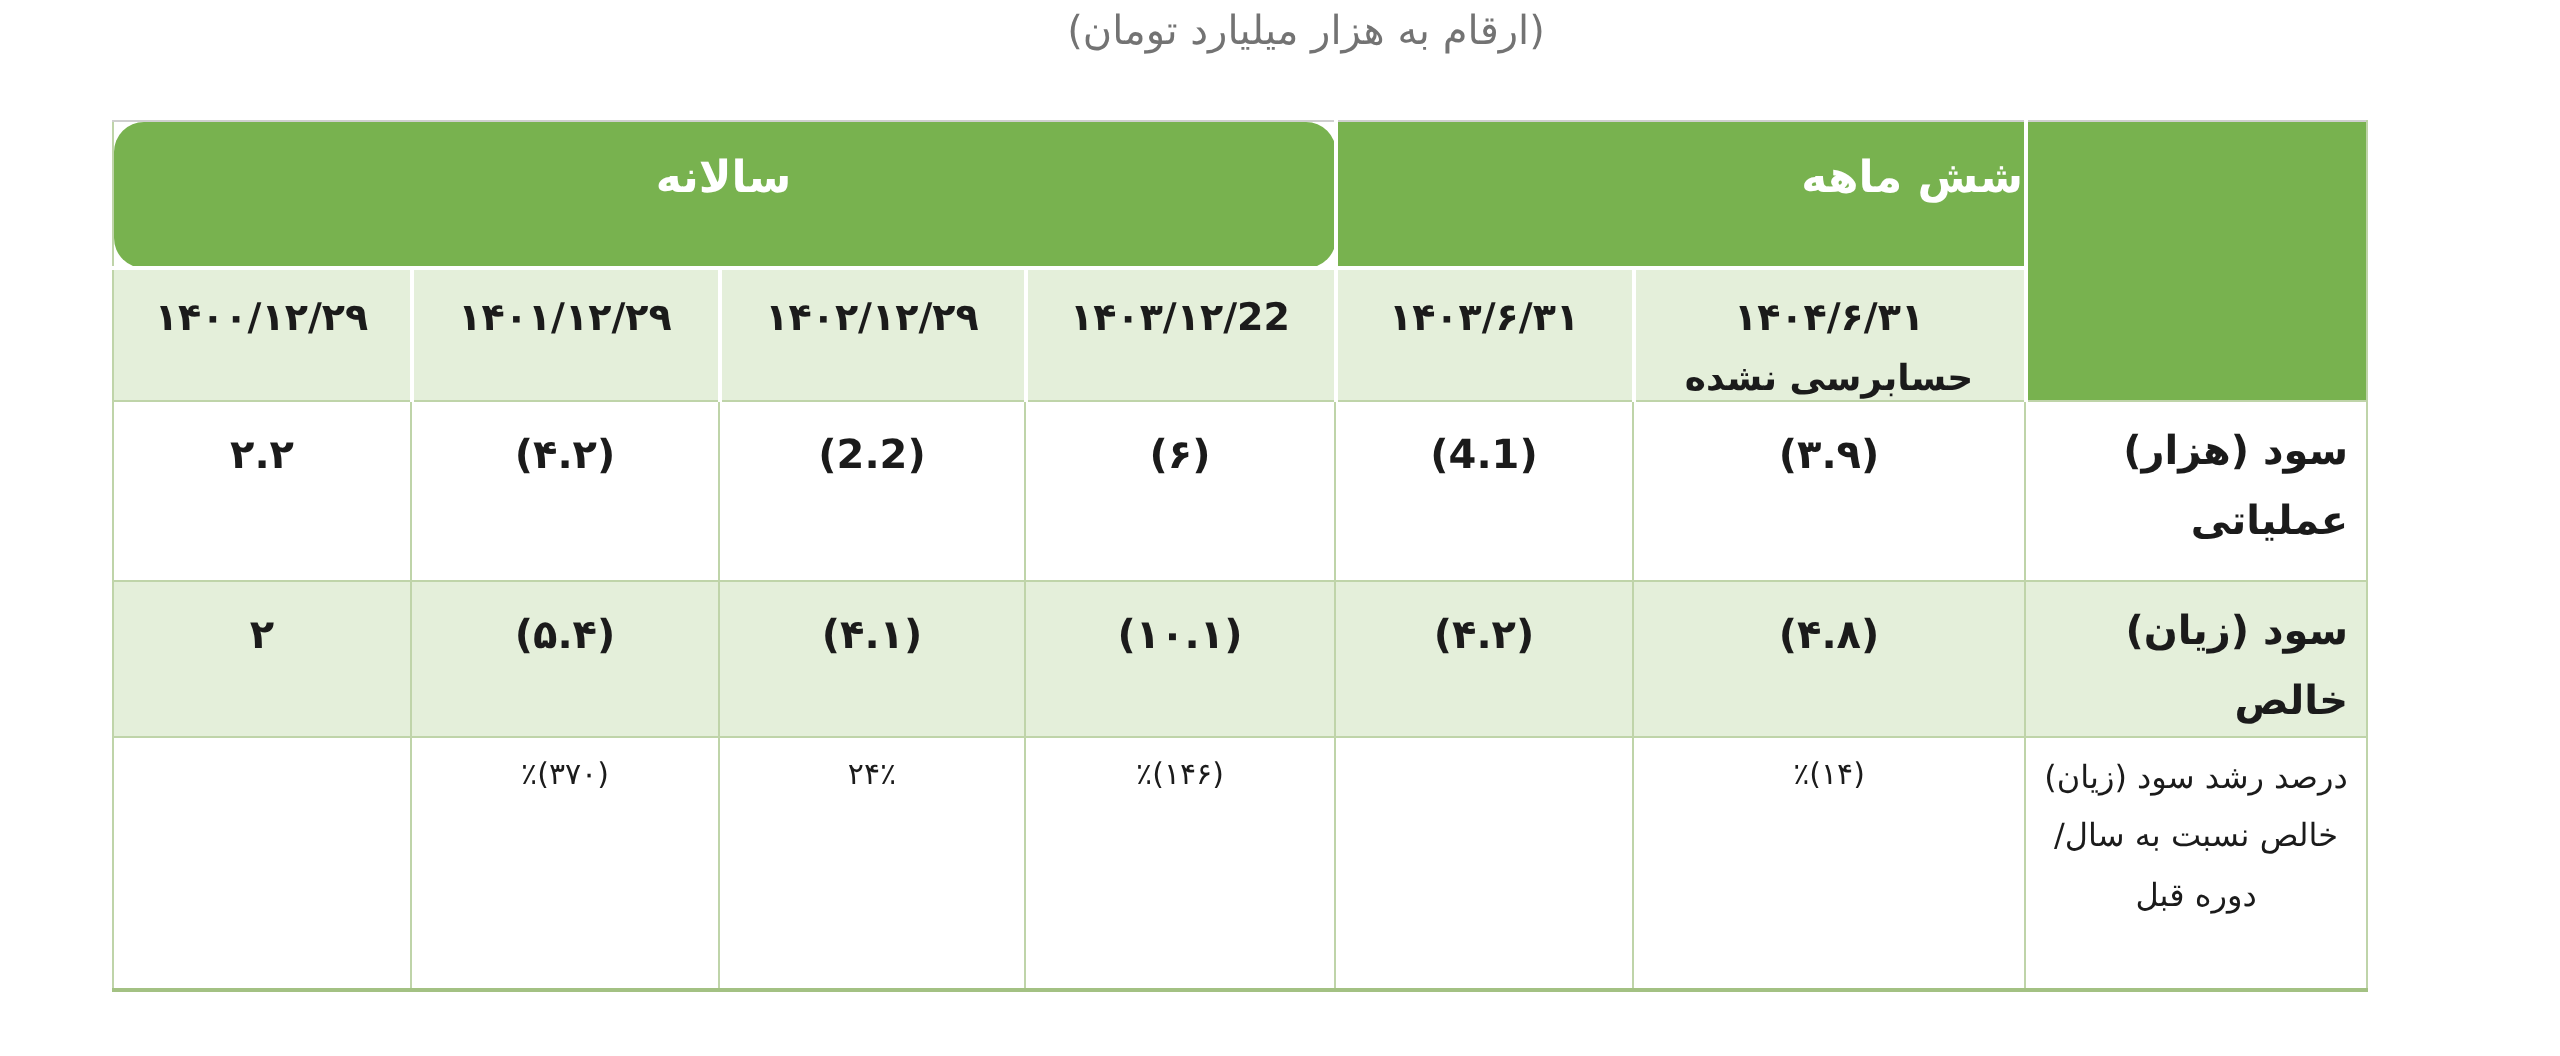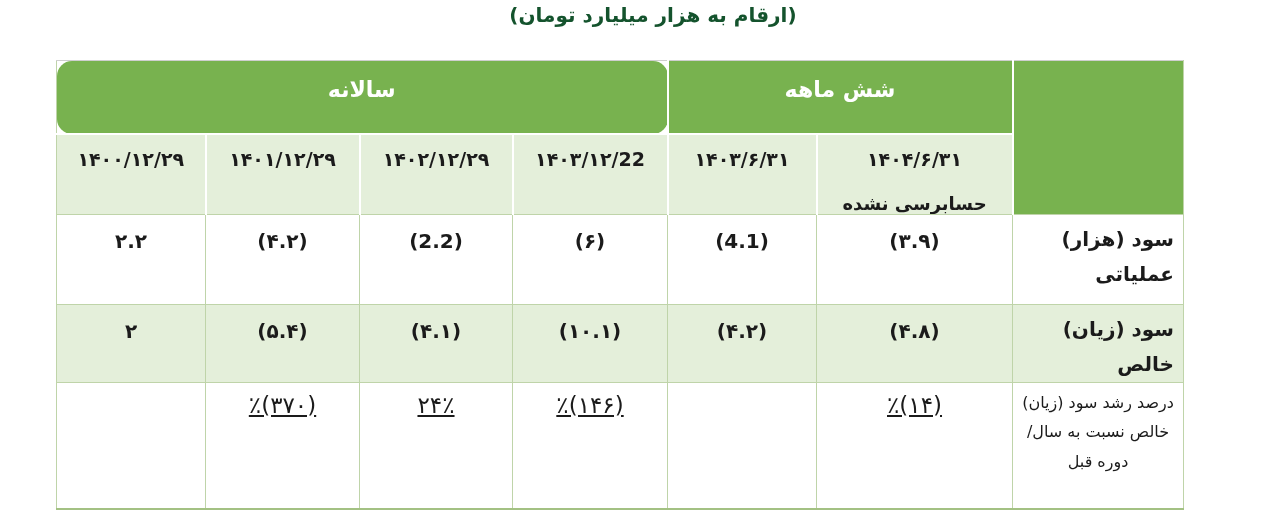--- a/index.html
+++ b/index.html
@@ -15,22 +15,22 @@
   .page { position: relative; width: 1280px; height: 528px; }
 
   .title {
     position: absolute;
     left: 100px;
     top: 3px;
     width: 1106px;
     text-align: center;
     direction: rtl;
     font-size: 20px;
-    font-weight: bold;
-    color: #14532d;
+    font-weight: normal;
+    color: #737373;
   }
 
   table.fin-table {
     position: absolute;
     left: 56px;
     top: 60px;
     width: 1127px;
     border-collapse: collapse;
     table-layout: fixed;
   }
@@ -47,51 +47,51 @@
     background: #78b24f;
     color: #ffffff;
     font-size: 22px;
     font-weight: bold;
     direction: rtl;
     padding-top: 16px;
     border-top: 1px solid #cfcfcf;
     border-bottom: 2px solid #ffffff;
   }
   td.green-annual  { border-left: 1px solid #bfd4a9; border-right: 2px solid #ffffff; border-radius: 15px; }
-  td.green-six     { border-left: 2px solid #ffffff; border-right: 2px solid #ffffff; }
+  td.green-six     { border-left: 2px solid #ffffff; border-right: 2px solid #ffffff; text-align: right; }
   td.green-corner  {
     border-left: 2px solid #ffffff;
     border-right: 1px solid #bfd4a9;
     border-bottom: 1px solid #bfd4a9;
     border-top: 1px solid #cfcfcf;
   }
 
   
   td.date {
     background: #e4efda;
     font-size: 19px;
     font-weight: bold;
     padding-top: 13px;
     border-left: 2px solid #ffffff;
     border-right: 2px solid #ffffff;
     border-bottom: 1px solid #bfd4a9;
   }
   td.date.first { border-left: 1px solid #bfd4a9; }
   .ltrnum { direction: ltr; unicode-bidi: bidi-override; display: block; }
-  .audit-note { direction: rtl; display: block; margin-top: 23px; font-size: 18px; font-weight: bold; }
+  .audit-note { direction: rtl; display: block; margin-top: 9px; font-size: 18px; font-weight: bold; }
 
   
   td.num {
     font-size: 20px;
     font-weight: bold;
     padding-top: 14px;
     direction: ltr;
     unicode-bidi: bidi-override;
   }
-  tr.r-growth td.num { font-weight: 400; font-size: 23px; padding-top: 9px; text-decoration: underline; }
+  tr.r-growth td.num { font-weight: 400; font-size: 15px; padding-top: 9px; }
 
   
   td.rowlabel {
     direction: rtl;
     text-align: right;
     font-size: 20px;
     font-weight: bold;
     padding: 7px 9px 0 4px;
     line-height: 1.75;
   }

